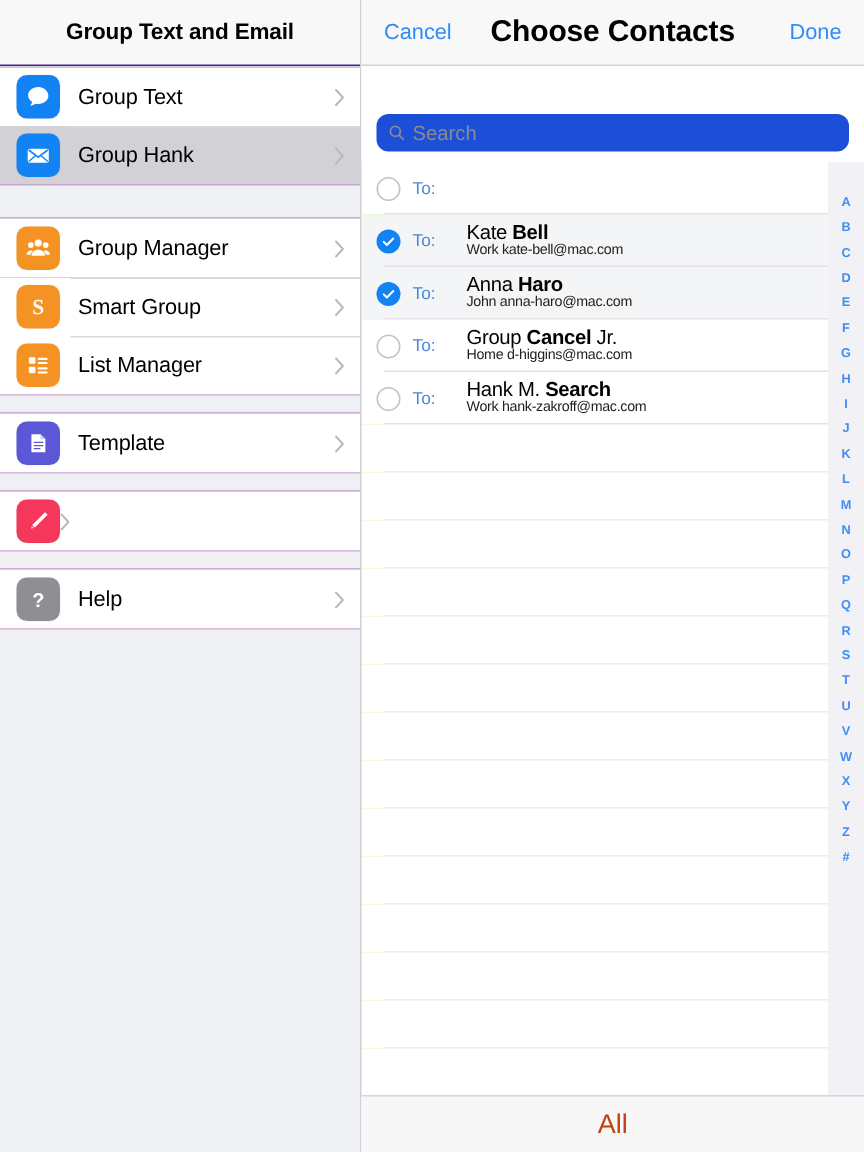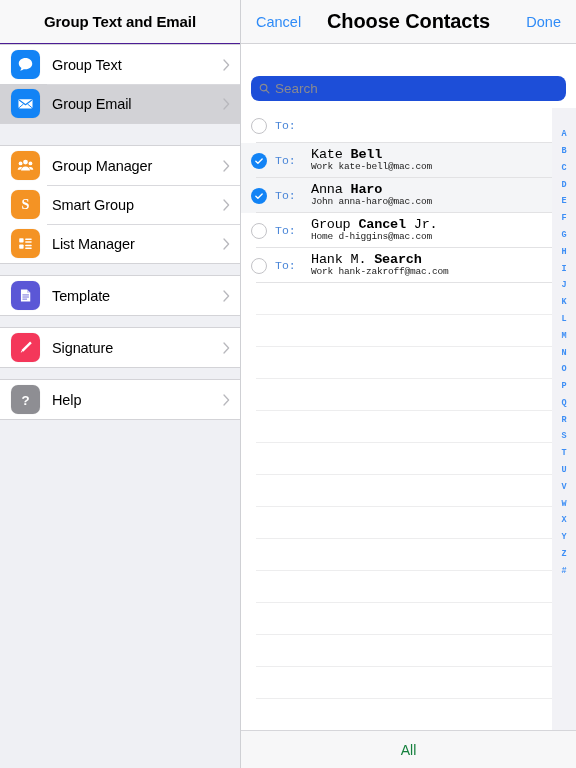--- a/index.html
+++ b/index.html
@@ -82,21 +82,21 @@
   }
   .search-icon { color: #8a8a8f; flex-shrink: 0; display: flex; }
   .search-input {
     border: none; outline: none; background: transparent;
     font-family: "Liberation Sans", sans-serif;
     font-size: 13.5px; color: #000; margin-left: 5px; flex: 1;
     padding: 0;
   }
   .search-input::placeholder { color: #8a8a8f; }
 
-  .list-area { flex: 1; background: #bef264; position: relative; overflow: hidden; font-family: Liberation Mono, monospace; }
+  .list-area { flex: 1; background: #bef264; position: relative; overflow: hidden; }
 
   .c-row {
     height: 35px;
     display: flex; align-items: center;
     padding-left: 10px;
     position: relative;
     background: #ffffff;
   }
   .c-row.on { background: #f4f5f7; }
   .c-row::after {
@@ -140,21 +140,21 @@
     display: flex; align-items: center; justify-content: center;
     width: 100%;
   }
 
   .panel-footer {
     height: 38px; min-height: 38px;
     background: #f7f7f8;
     border-top: 1px solid #d6d6da;
     display: flex; align-items: center; justify-content: center;
   }
-  .footer-btn { font-size: 14px; color: #15803d; }
+  .footer-btn { font-size: 18px; color: #c2410c; }
 </style>
 </head>
 <body>
 
 <div id="app">
 
   <div class="sidebar">
     <div class="sidebar-header">
       <div class="sidebar-title">Group Text and Email</div>
     </div>
@@ -174,21 +174,21 @@
             </span>
           </div>
           <div class="s-row selected">
             <span class="s-icon" style="background: rgb(18, 131, 245);">
               <svg width="19" height="19" viewBox="0 0 20 20">
                 <rect x="2.6" y="5.4" width="14.8" height="9.8" rx="1.4" fill="#fff"></rect>
                 <path d="M3.3 6.3l6.7 5 6.7-5" fill="none" stroke="#1283f5" stroke-width="1.2" stroke-linejoin="round"></path>
                 <path d="M3.3 14.4l4.7-4M16.7 14.4l-4.7-4" stroke="#1283f5" stroke-width="1" fill="none"></path>
               </svg>
             </span>
-            <span class="s-label">Group Email</span>
+            <span class="s-label">Group Hank</span>
             <span class="chev">
               <svg width="7" height="12" viewBox="0 0 7 12">
                 <path d="M1 1l4.6 5L1 11" fill="none" stroke="#b8b8bd" stroke-width="1.3" stroke-linecap="round" stroke-linejoin="round"></path>
               </svg>
             </span>
           </div>
         </div>
         <div class="gap-20"></div>
         <div class="section">
           <div class="s-row">
@@ -260,21 +260,20 @@
         </div>
         <div class="gap-10"></div>
         <div class="section">
           <div class="s-row">
             <span class="s-icon" style="background: rgb(244, 55, 90);">
               <svg width="19" height="19" viewBox="0 0 20 20">
                 <path d="M14.8 3.6l1.8 1.8-9 9-2.6.8.8-2.6z" fill="#fff"></path>
                 <path d="M5 12.6l2.6 2.6" stroke="#f4375a" stroke-width="0.8"></path>
               </svg>
             </span>
-            <span class="s-label">Signature</span>
             <span class="chev">
               <svg width="7" height="12" viewBox="0 0 7 12">
                 <path d="M1 1l4.6 5L1 11" fill="none" stroke="#b8b8bd" stroke-width="1.3" stroke-linecap="round" stroke-linejoin="round"></path>
               </svg>
             </span>
           </div>
         </div>
         <div class="gap-10"></div>
         <div class="section">
           <div class="s-row">

